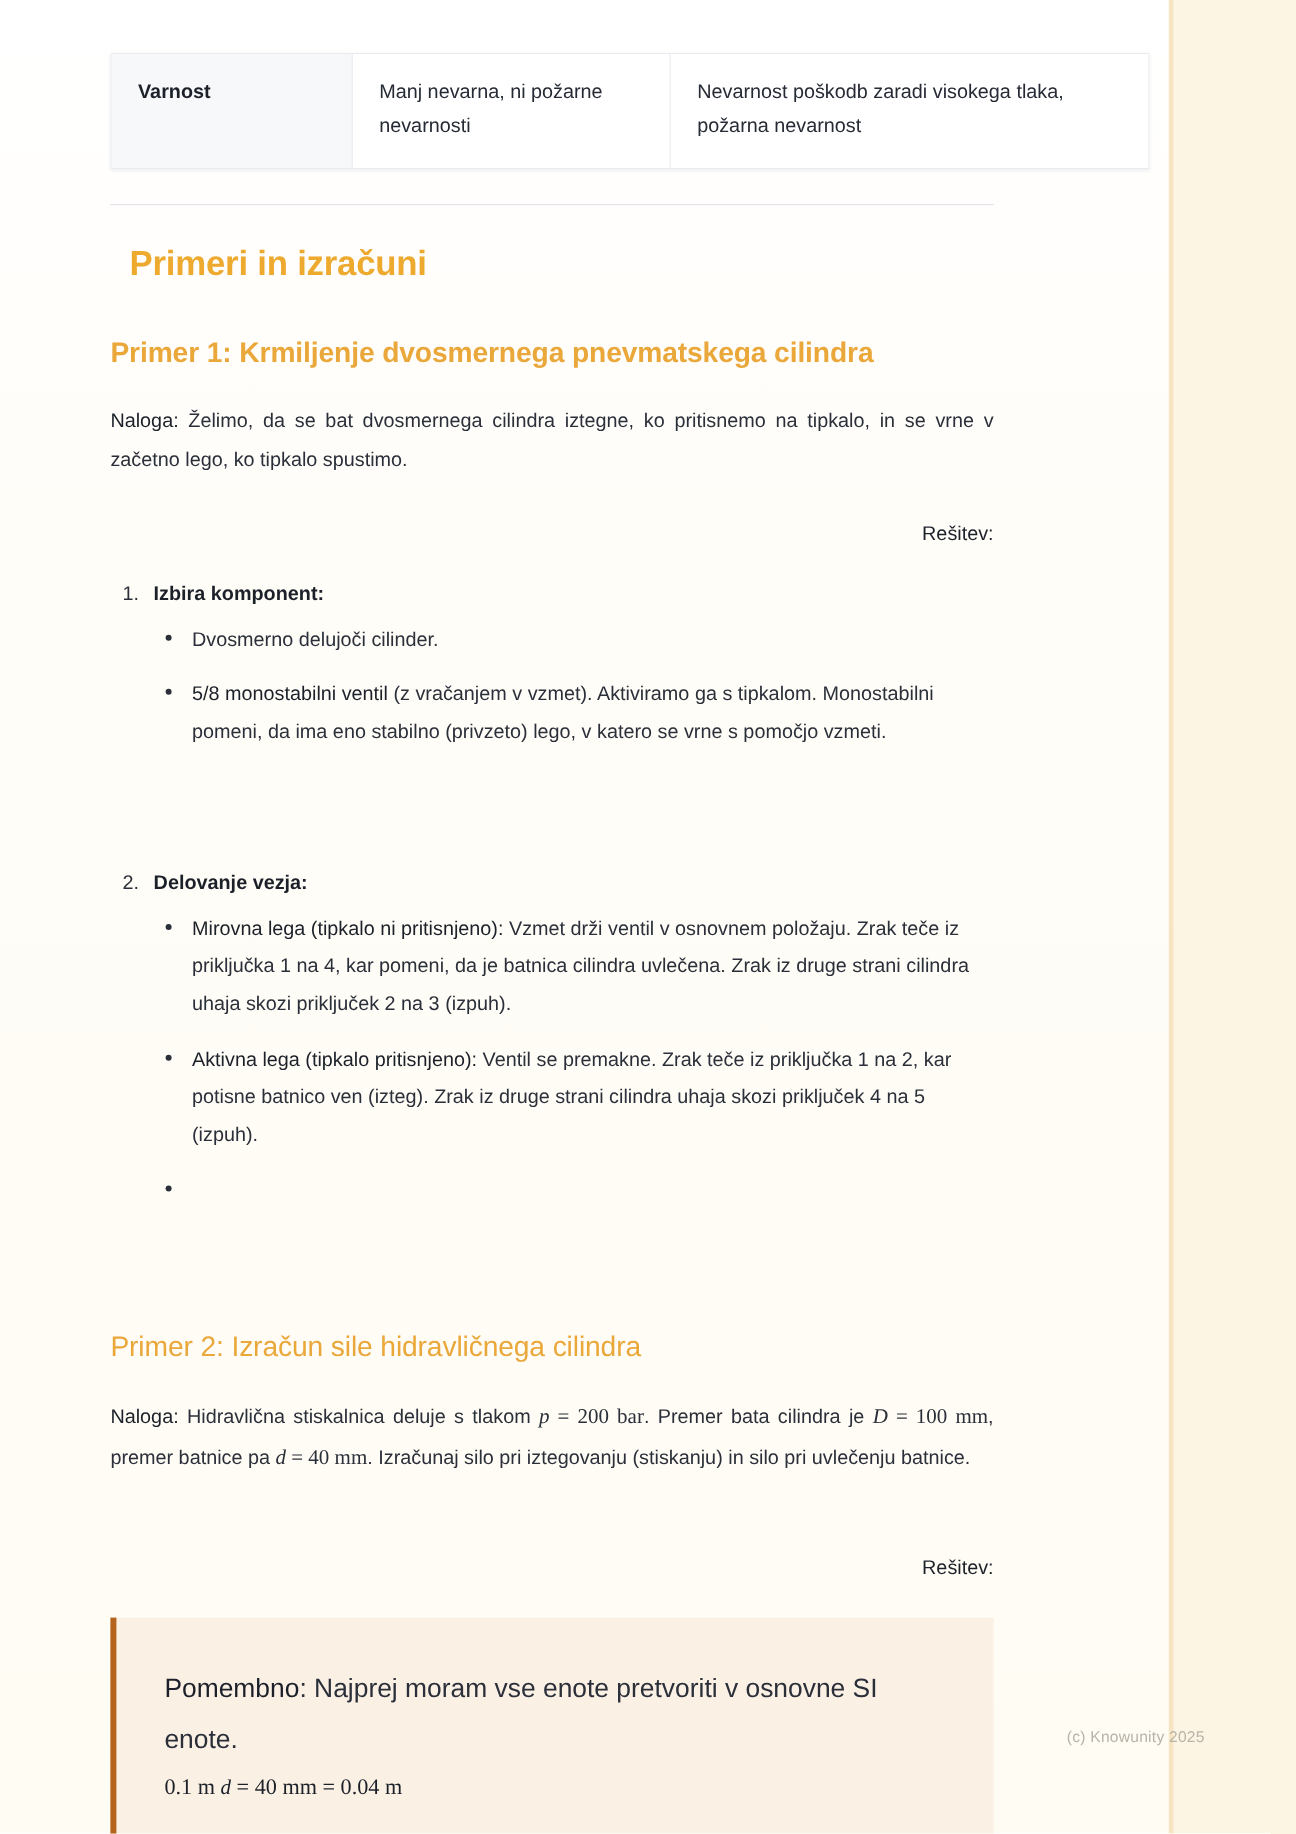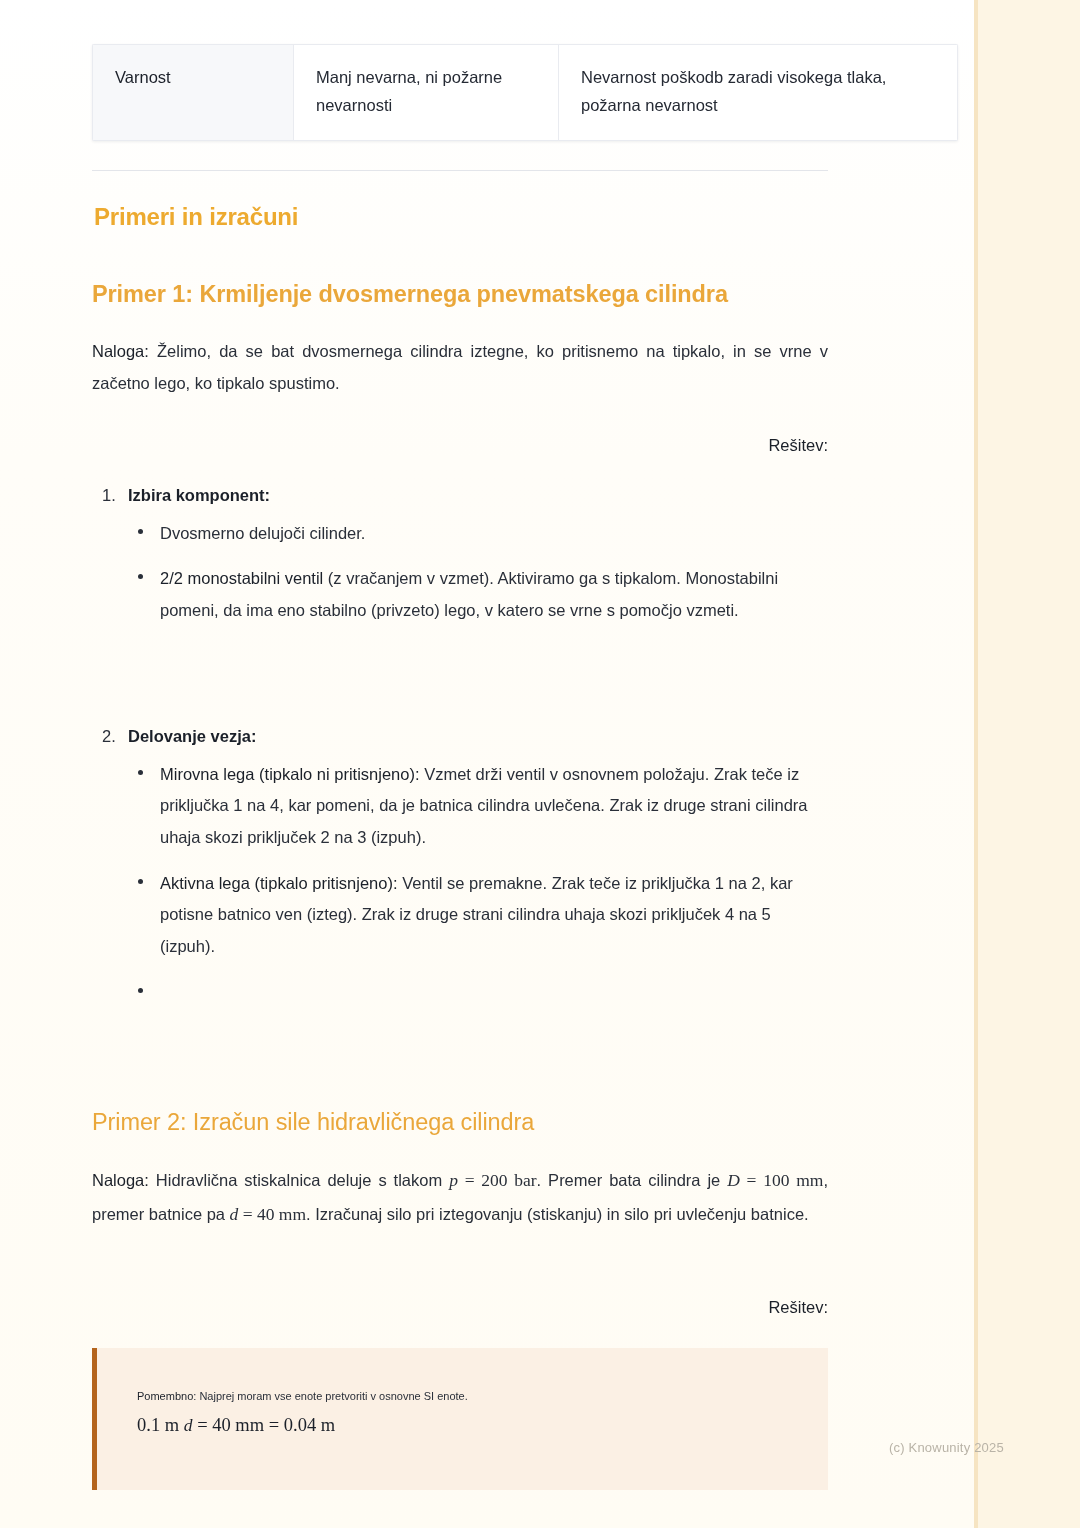--- a/index.html
+++ b/index.html
@@ -65,44 +65,44 @@
   .cmp-table td {
     vertical-align: top;
     padding: 18px 20px 20px 22px;
     font-size: 16.5px;
     line-height: 1.72;
     color: #252a34;
     border: 1px solid #e9ebf0;
   }
   .cmp-table td.label-cell {
     background: #f7f8fa;
-    font-weight: 400;
+    font-weight: 700;
     color: #1b2029;
     width: 158px;
   }
   .cmp-table td.col-b { width: 222px; }
   .cmp-table td.col-c { width: 356px; }
 
   
   .hr {
     position: absolute;
     left: 0;
     top: 170px;
     width: 736px;
     height: 1px;
     background: #e3e5ea;
   }
 
   
   h2.sec-title {
     position: absolute;
-    left: 2px;
+    left: 16px;
     top: 203px;
     margin: 0;
-    font-size: 24px;
+    font-size: 29px;
     line-height: 1.2;
     font-weight: 700;
     color: #edaa2f;
     letter-spacing: -0.2px;
   }
   h3.ex-title-1 {
     position: absolute;
     left: 0;
     top: 280px;
     margin: 0;
@@ -203,21 +203,21 @@
     left: 0;
     top: 1348px;
     width: 736px;
     min-height: 142px;
     box-sizing: border-box;
     background: #fbf0e4;
     border-left: 5px solid #b4641d;
     padding: 38px 34px 26px 40px;
   }
   .callout .c-line {
-    font-size: 11px;
+    font-size: 22px;
     line-height: 1.95;
     color: #2a2f39;
     margin: 0;
   }
   .callout .c-line.math {
     font-family: "Liberation Serif", serif;
     font-size: 18.5px;
     line-height: 1.95;
     color: #1b2029;
   }
@@ -286,21 +286,21 @@
   <div class="olist o1">
     <div class="onum-row">
       <span class="marker">1.</span>
       <span class="otext">Izbira komponent:</span>
     </div>
     <ul class="blist">
       <li>
         <span class="dot"></span><span>Dvosmerno delujoči cilinder.</span>
       </li>
       <li>
-        <span class="dot"></span><span class="b">2/2 monostabilni ventil</span><span> (z vračanjem v vzmet). Aktiviramo ga s tipkalom. Monostabilni pomeni, da ima eno stabilno (privzeto) lego, v katero se vrne s pomočjo vzmeti.</span>
+        <span class="dot"></span><span class="b">5/8 monostabilni ventil</span><span> (z vračanjem v vzmet). Aktiviramo ga s tipkalom. Monostabilni pomeni, da ima eno stabilno (privzeto) lego, v katero se vrne s pomočjo vzmeti.</span>
       </li>
     </ul>
   </div>
 
   <div class="olist o2">
     <div class="onum-row">
       <span class="marker">2.</span>
       <span class="otext">Delovanje vezja:</span>
     </div>
     <ul class="blist">

